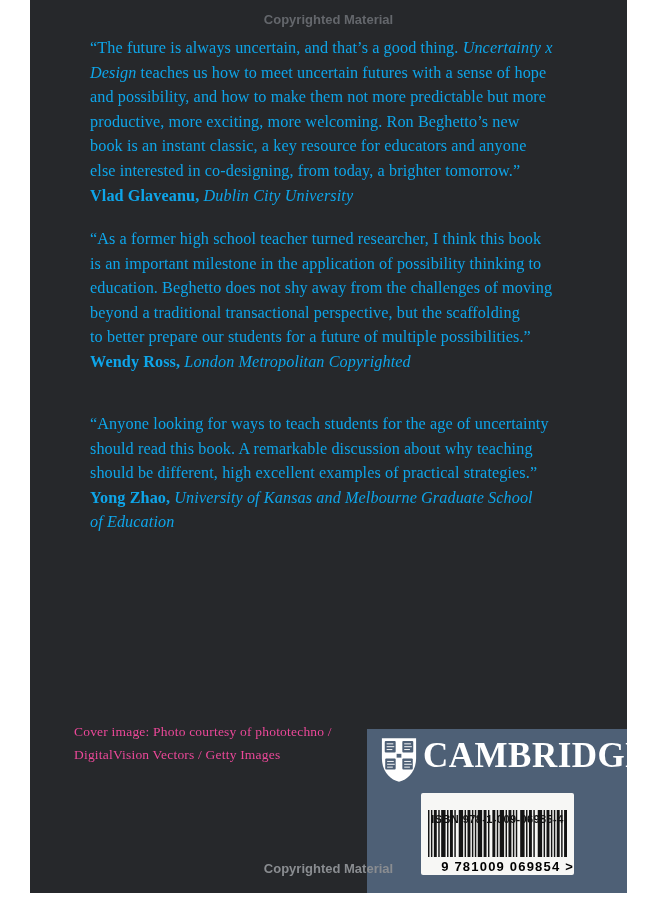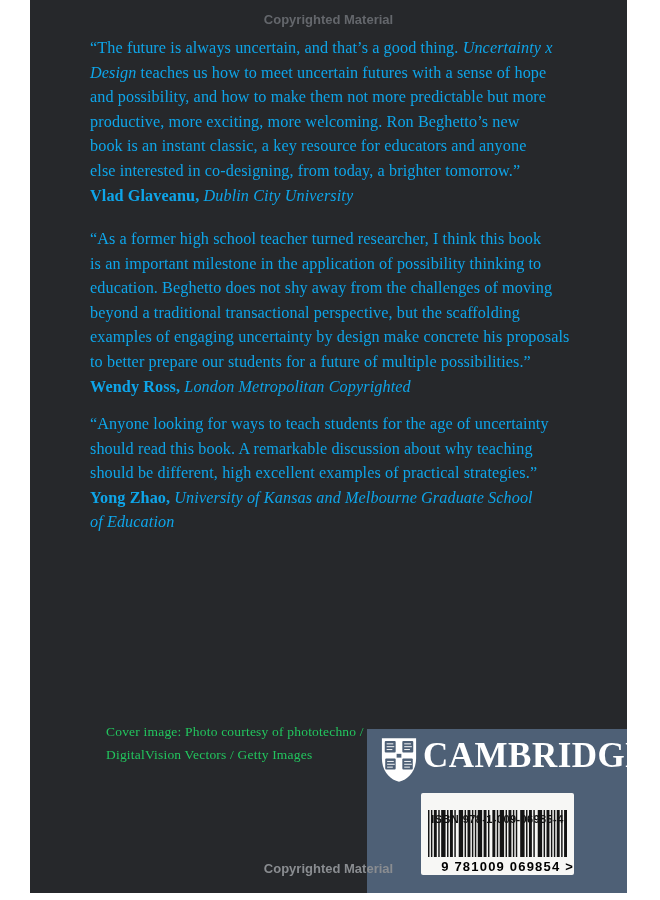--- a/index.html
+++ b/index.html
@@ -33,22 +33,22 @@
   }
   .quote.q1 { top: 36px; }
   .quote.q2 { top: 227px; }
   .quote.q3 { top: 412px; }
   .qline { white-space: nowrap; }
   .it { font-style: italic; }
   .author { font-weight: bold; }
   .affil { font-style: italic; }
 
   .credit {
-    position: absolute; left: 76px; top: 721px; width: 300px;
-    color: #22c55e; font-size: 13.5px; line-height: 22.5px;
+    position: absolute; left: 44px; top: 721px; width: 300px;
+    color: #ec4899; font-size: 13.5px; line-height: 22.5px;
     letter-spacing: 0.2px;
   }
 
   .publisher-block {
     position: absolute; left: 337px; top: 729px; width: 260px; height: 164px;
     background: #4e6076;
   }
   .shield { position: absolute; left: 13px; top: 8px; width: 38px; height: 46px; }
   .press-name {
     position: absolute; left: 56px; top: 7px;
@@ -99,21 +99,20 @@
       <div class="qline">book is an instant classic, a key resource for educators and anyone</div>
       <div class="qline">else interested in co-designing, from today, a brighter tomorrow.”</div>
       <div class="qline"><span class="author">Vlad Glaveanu,</span> <span class="affil">Dublin City University</span></div>
     </div>
 
     <div class="quote q2">
       <div class="qline">“As a former high school teacher turned researcher, I think this book</div>
       <div class="qline">is an important milestone in the application of possibility thinking to</div>
       <div class="qline">education. Beghetto does not shy away from the challenges of moving</div>
       <div class="qline">beyond a traditional transactional perspective, but the scaffolding</div>
-      <div class="qline">examples of engaging uncertainty by design make concrete his proposals</div>
       <div class="qline">to better prepare our students for a future of multiple possibilities.”</div>
       <div class="qline"><span class="author">Wendy Ross,</span> <span class="affil">London Metropolitan Copyrighted</span></div>
     </div>
 
     <div class="quote q3">
       <div class="qline">“Anyone looking for ways to teach students for the age of uncertainty</div>
       <div class="qline">should read this book. A remarkable discussion about why teaching</div>
       <div class="qline">should be different, high excellent examples of practical strategies.”</div>
       <div class="qline"><span class="author">Yong Zhao,</span> <span class="affil">University of Kansas and Melbourne Graduate School</span></div>
       <div class="qline"><span class="affil">of Education</span></div>

